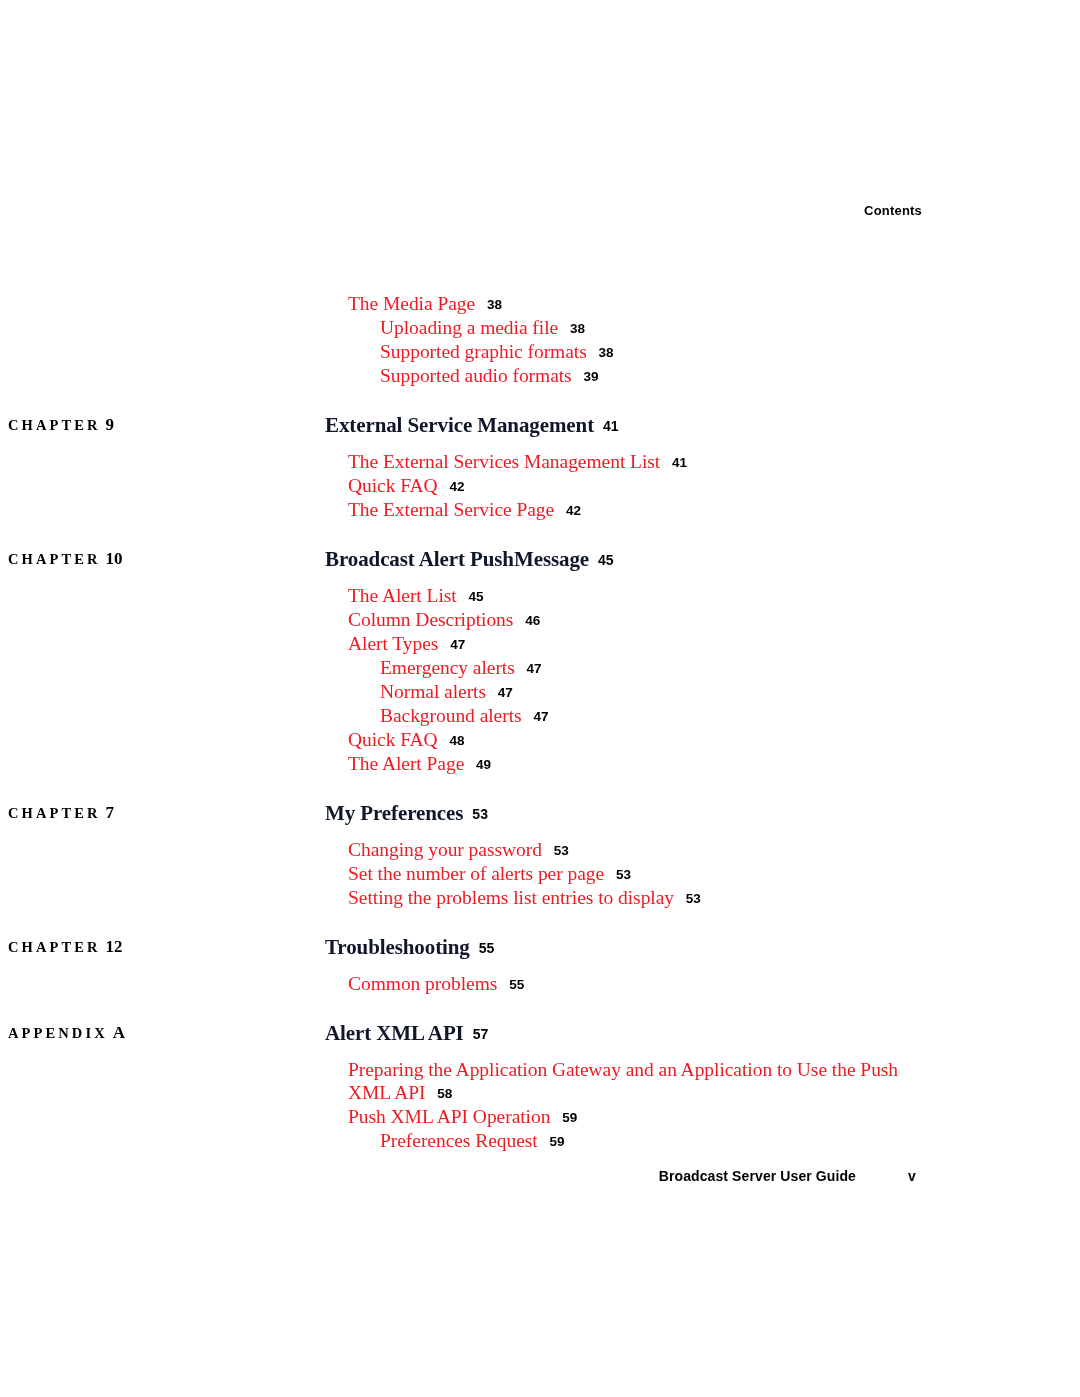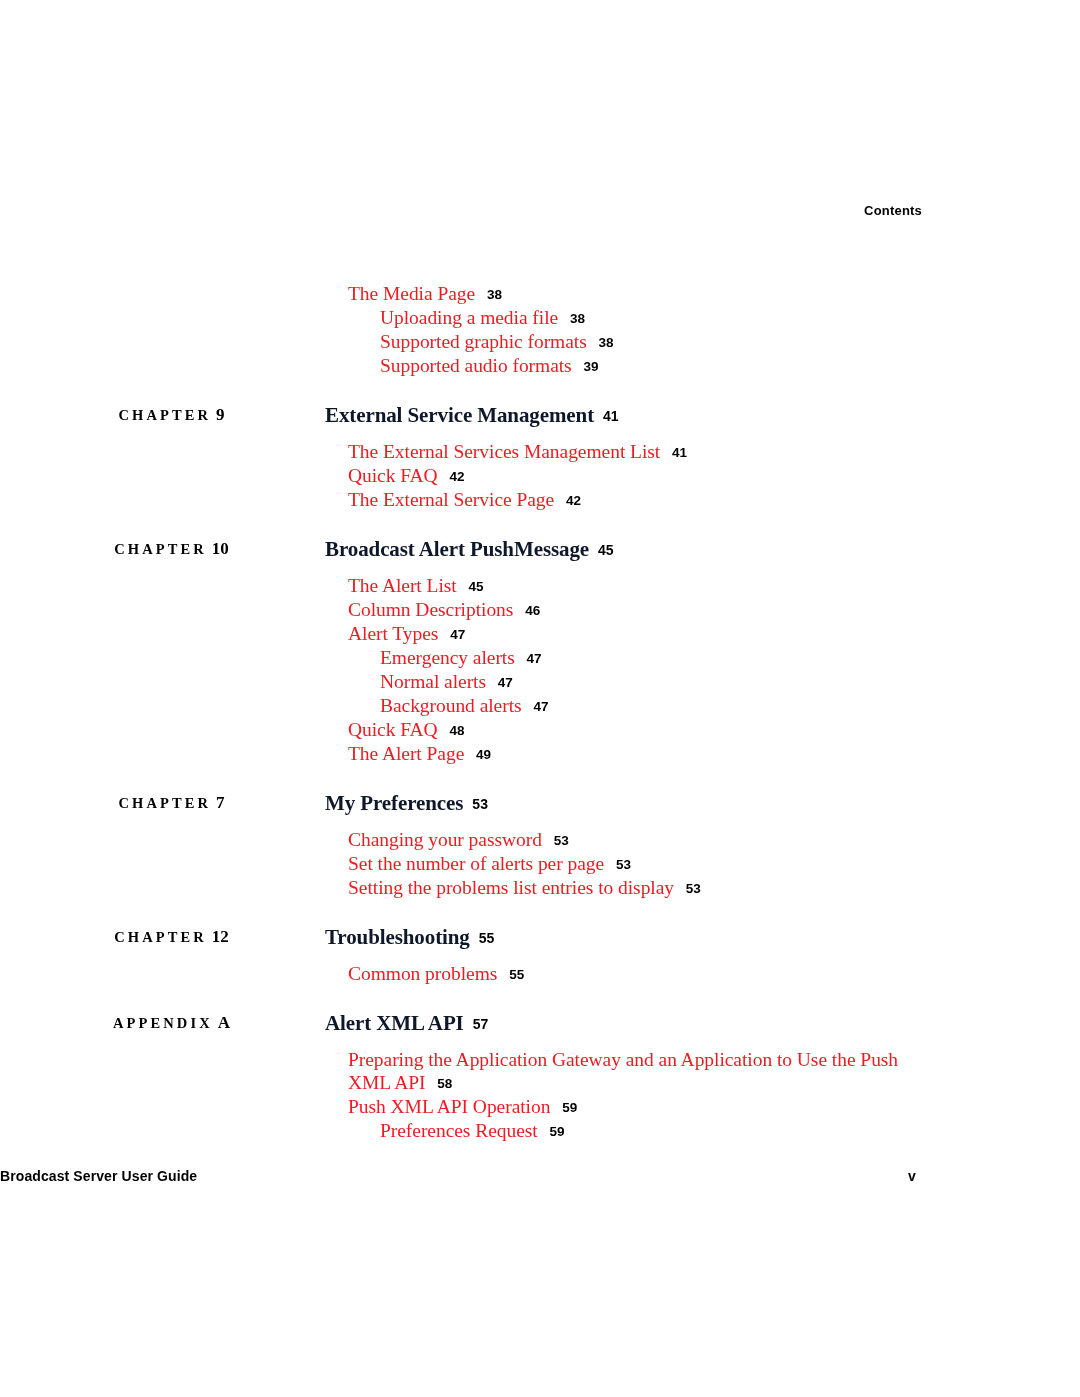--- a/index.html
+++ b/index.html
@@ -58,24 +58,24 @@
   
   .chapter-row {
     position: relative;
     display: block;
     height: 30px;
     white-space: nowrap;
   }
 
   .chapter-label-wrap {
     position: absolute;
-    left: 16px;
+    left: 8px;
     top: 0;
     width: 311px;
-    text-align: center;
+    text-align: left;
     white-space: nowrap;
   }
 
   .chapter-word {
     font-family: "Liberation Serif", "DejaVu Serif", serif;
     font-size: 14.5px;
     font-weight: bold;
     letter-spacing: 3.1px;
     color: #000000;
     text-transform: uppercase;
@@ -144,37 +144,38 @@
     letter-spacing: 0;
   }
 
   
   .entries {
     margin-top: 5px;
   }
 
   
   .block.orphan .entries {
-    margin-top: 6px;
+    margin-top: 16px;
   }
 
   
   .footer {
     position: absolute;
     top: 1168px;
     left: 0;
     width: 1080px;
     height: 24px;
   }
 
   .footer-title {
     position: absolute;
     left: 0;
     top: 0;
     width: 856px;
+    text-align: right;
     font-family: "Liberation Sans", "DejaVu Sans", sans-serif;
     font-weight: bold;
     font-size: 14px;
     color: #000000;
     letter-spacing: 0.1px;
   }
 
   .footer-page {
     position: absolute;
     left: 908px;

